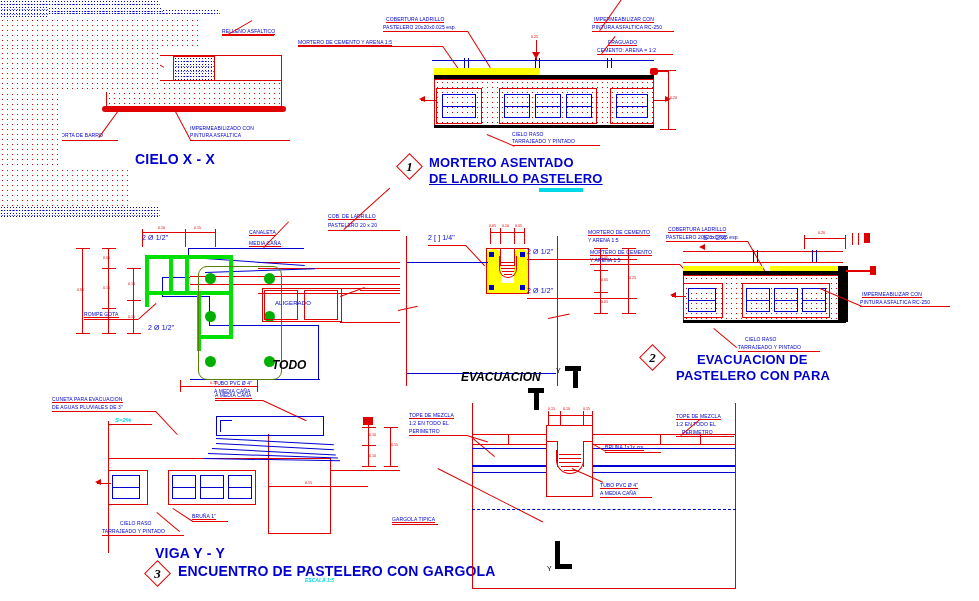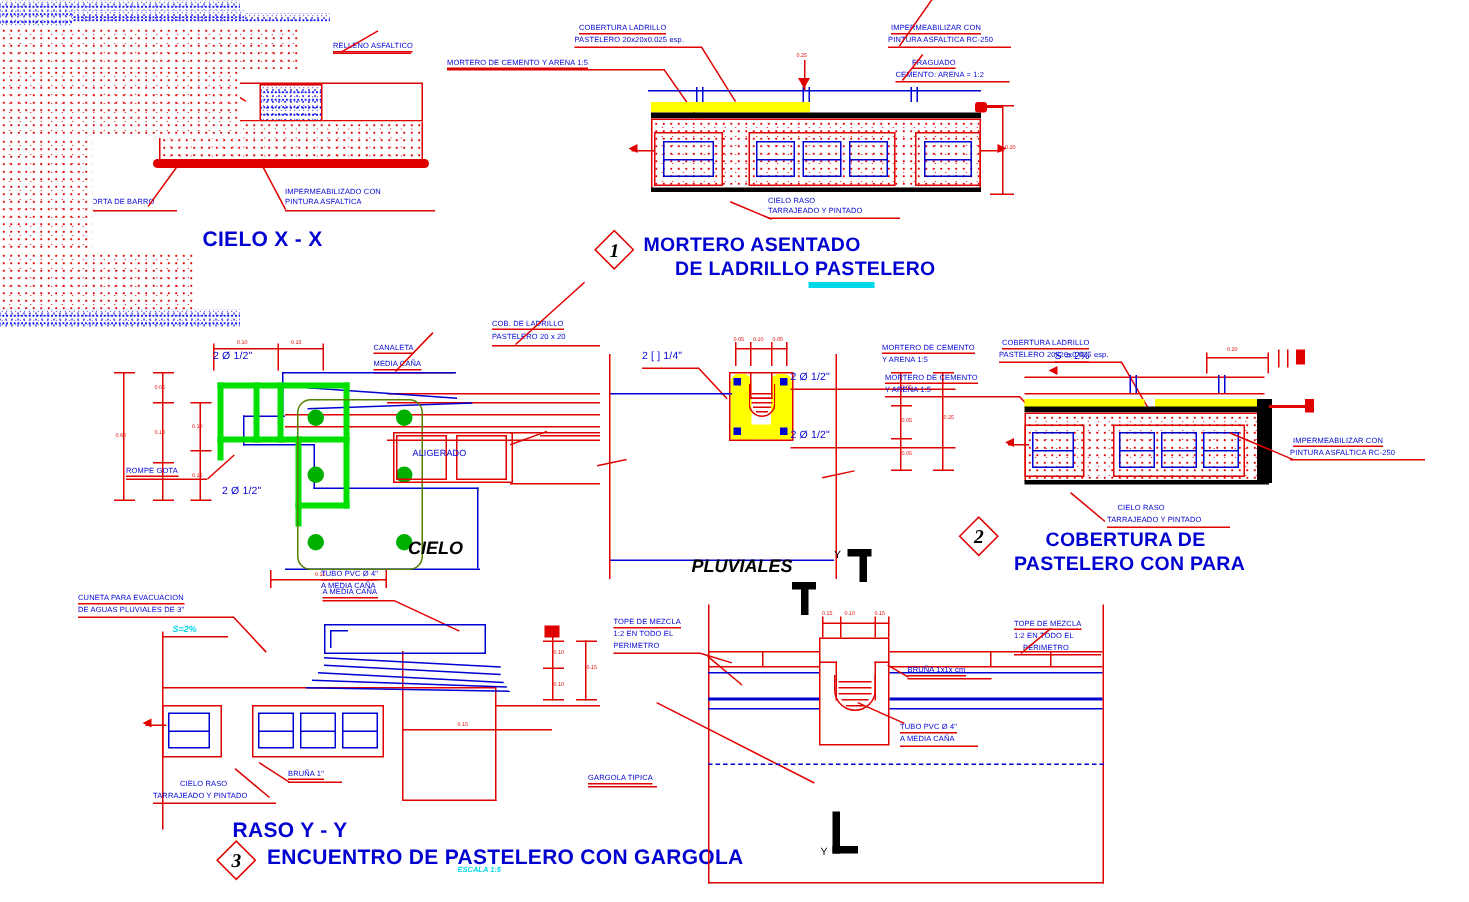--- a/index.html
+++ b/index.html
@@ -161,21 +161,21 @@
 
     <div class="rl" style="left:512px;top:145px;width:88px;height:.8px;"></div>
     <div class="lbl" style="left:512px;top:131px;">CIELO RASO</div>
     <div class="lbl" style="left:512px;top:138px;">TARRAJEADO Y PINTADO</div>
     <div class="rl" style="left:487px;top:134px;width:30px;height:.8px;transform:rotate(23deg);transform-origin:0 0;"></div>
 
     <div class="diam" style="left:400px;top:157px;"></div>
     <div class="diam-n" style="left:400px;top:157px;">1</div>
 
     <div class="title t-md" style="left:429px;top:155px;">MORTERO ASENTADO</div>
-    <div class="title t-md" style="left:450px;top:171px;">DE LADRILLO PASTELERO</div>
+    <div class="title t-md" style="left:429px;top:171px;text-decoration:underline;">DE LADRILLO PASTELERO</div>
     <div class="abs" style="left:539px;top:188px;width:44px;height:4px;background:#00d8e8;"></div>
   </div>
 
   <div class="abs">
 
     <div class="lbl u" style="left:249px;top:229px;">CANALETA</div>
     <div class="lbl u" style="left:249px;top:240px;">MEDIA CAÑA</div>
     <div class="rl" style="left:249px;top:248px;width:54px;height:.8px;"></div>
     <div class="rl" style="left:228px;top:248px;width:36px;height:.8px;transform:rotate(134deg);transform-origin:100% 0;"></div>
 
@@ -268,21 +268,21 @@
     <div class="lbl u" style="left:84px;top:311px;">ROMPE GOTA</div>
     <div class="rl" style="left:84px;top:319px;width:54px;height:.8px;"></div>
     <div class="rl" style="left:138px;top:319px;width:24px;height:.8px;transform:rotate(-42deg);transform-origin:0 0;"></div>
 
     <div class="lbl" style="left:142px;top:235px;color:#0000d0;font-size:7px;">2 Ø 1/2"</div>
     <div class="lbl" style="left:148px;top:325px;color:#0000d0;font-size:7px;">2 Ø 1/2"</div>
 
     <div class="lbl u" style="left:214px;top:380px;">TUBO PVC Ø 4"</div>
     <div class="lbl" style="left:214px;top:388px;">A MEDIA CAÑA</div>
 
-    <div class="cap-blk" style="left:272px;top:358px;">CIELO</div>
+    <div class="cap-blk" style="left:272px;top:358px;">TODO</div>
   </div>
 
   <div class="abs">
 
     <div class="lbl" style="left:428px;top:235px;font-size:7px;">2 [ ] 1/4"</div>
     <div class="rl" style="left:428px;top:245px;width:38px;height:.8px;"></div>
     <div class="rl" style="left:466px;top:245px;width:28px;height:.8px;transform:rotate(47deg);transform-origin:0 0;"></div>
 
     <div class="rl" style="left:490px;top:228px;width:.8px;height:16px;"></div>
     <div class="rl" style="left:500px;top:228px;width:.8px;height:16px;"></div>
@@ -336,21 +336,21 @@
     <div class="rl" style="left:594px;top:313px;width:14px;height:.8px;"></div>
     <div class="dim" style="left:601px;top:256px;">0.05</div>
     <div class="dim" style="left:601px;top:278px;">0.05</div>
     <div class="dim" style="left:601px;top:300px;">0.05</div>
 
     <div class="rl" style="left:628px;top:248px;width:.8px;height:66px;"></div>
     <div class="rl" style="left:622px;top:248px;width:14px;height:.8px;"></div>
     <div class="rl" style="left:622px;top:313px;width:14px;height:.8px;"></div>
     <div class="dim" style="left:629px;top:276px;">0.25</div>
 
-    <div class="cap-blk" style="left:461px;top:370px;">PLUVIALES</div>
+    <div class="cap-blk" style="left:461px;top:370px;">EVACUACION</div>
 
     <div class="lbl" style="left:556px;top:368px;color:#000;font-size:7px;">Y</div>
     <div class="kl" style="left:565px;top:366px;width:16px;height:5px;"></div>
     <div class="kl" style="left:573px;top:366px;width:5px;height:22px;"></div>
   </div>
 
   <div class="abs">
 
     <div class="lbl u" style="left:668px;top:226px;">COBERTURA LADRILLO</div>
     <div class="lbl" style="left:666px;top:234px;">PASTELERO  20x20x0.025 esp.</div>
@@ -414,21 +414,21 @@
     <div class="rl" style="left:820px;top:288px;width:46px;height:.8px;transform:rotate(23deg);transform-origin:0 0;"></div>
 
     <div class="lbl" style="left:745px;top:336px;">CIELO RASO</div>
     <div class="lbl" style="left:738px;top:344px;">TARRAJEADO Y PINTADO</div>
     <div class="rl" style="left:738px;top:351px;width:82px;height:.8px;"></div>
     <div class="rl" style="left:714px;top:328px;width:30px;height:.8px;transform:rotate(40deg);transform-origin:0 0;"></div>
 
     <div class="diam" style="left:643px;top:348px;"></div>
     <div class="diam-n" style="left:643px;top:348px;">2</div>
 
-    <div class="title t-md" style="left:697px;top:352px;">COBERTURA DE</div>
+    <div class="title t-md" style="left:697px;top:352px;">EVACUACION DE</div>
     <div class="title t-md" style="left:676px;top:368px;">PASTELERO CON PARA</div>
   </div>
 
   <div class="abs">
 
     <div class="lbl u" style="left:52px;top:396px;">CUNETA PARA EVACUACION</div>
     <div class="lbl" style="left:52px;top:404px;">DE AGUAS PLUVIALES DE 3"</div>
     <div class="rl" style="left:52px;top:411px;width:104px;height:.8px;"></div>
     <div class="rl" style="left:156px;top:411px;width:32px;height:.8px;transform:rotate(47deg);transform-origin:0 0;"></div>
 
@@ -500,21 +500,21 @@
     <div class="dim" style="left:369px;top:454px;">0.10</div>
 
     <div class="rl" style="left:390px;top:427px;width:.8px;height:40px;"></div>
     <div class="rl" style="left:384px;top:427px;width:14px;height:.8px;"></div>
     <div class="rl" style="left:384px;top:466px;width:14px;height:.8px;"></div>
     <div class="dim" style="left:391px;top:443px;">0.15</div>
 
     <div class="rl" style="left:268px;top:486px;width:100px;height:.8px;"></div>
     <div class="dim" style="left:305px;top:481px;">0.15</div>
 
-    <div class="title t-lg" style="left:155px;top:545px;">RASO Y - Y</div>
+    <div class="title t-lg" style="left:155px;top:545px;">VIGA Y - Y</div>
 
     <div class="diam" style="left:148px;top:564px;"></div>
     <div class="diam-n" style="left:148px;top:564px;">3</div>
     <div class="title t-lg" style="left:178px;top:563px;">ENCUENTRO DE PASTELERO CON GARGOLA</div>
     <div class="scale" style="left:305px;top:577px;">ESCALA 1:5</div>
   </div>
 
   <div class="abs">
 
     <div class="rl" style="left:472px;top:403px;width:.8px;height:186px;"></div>

